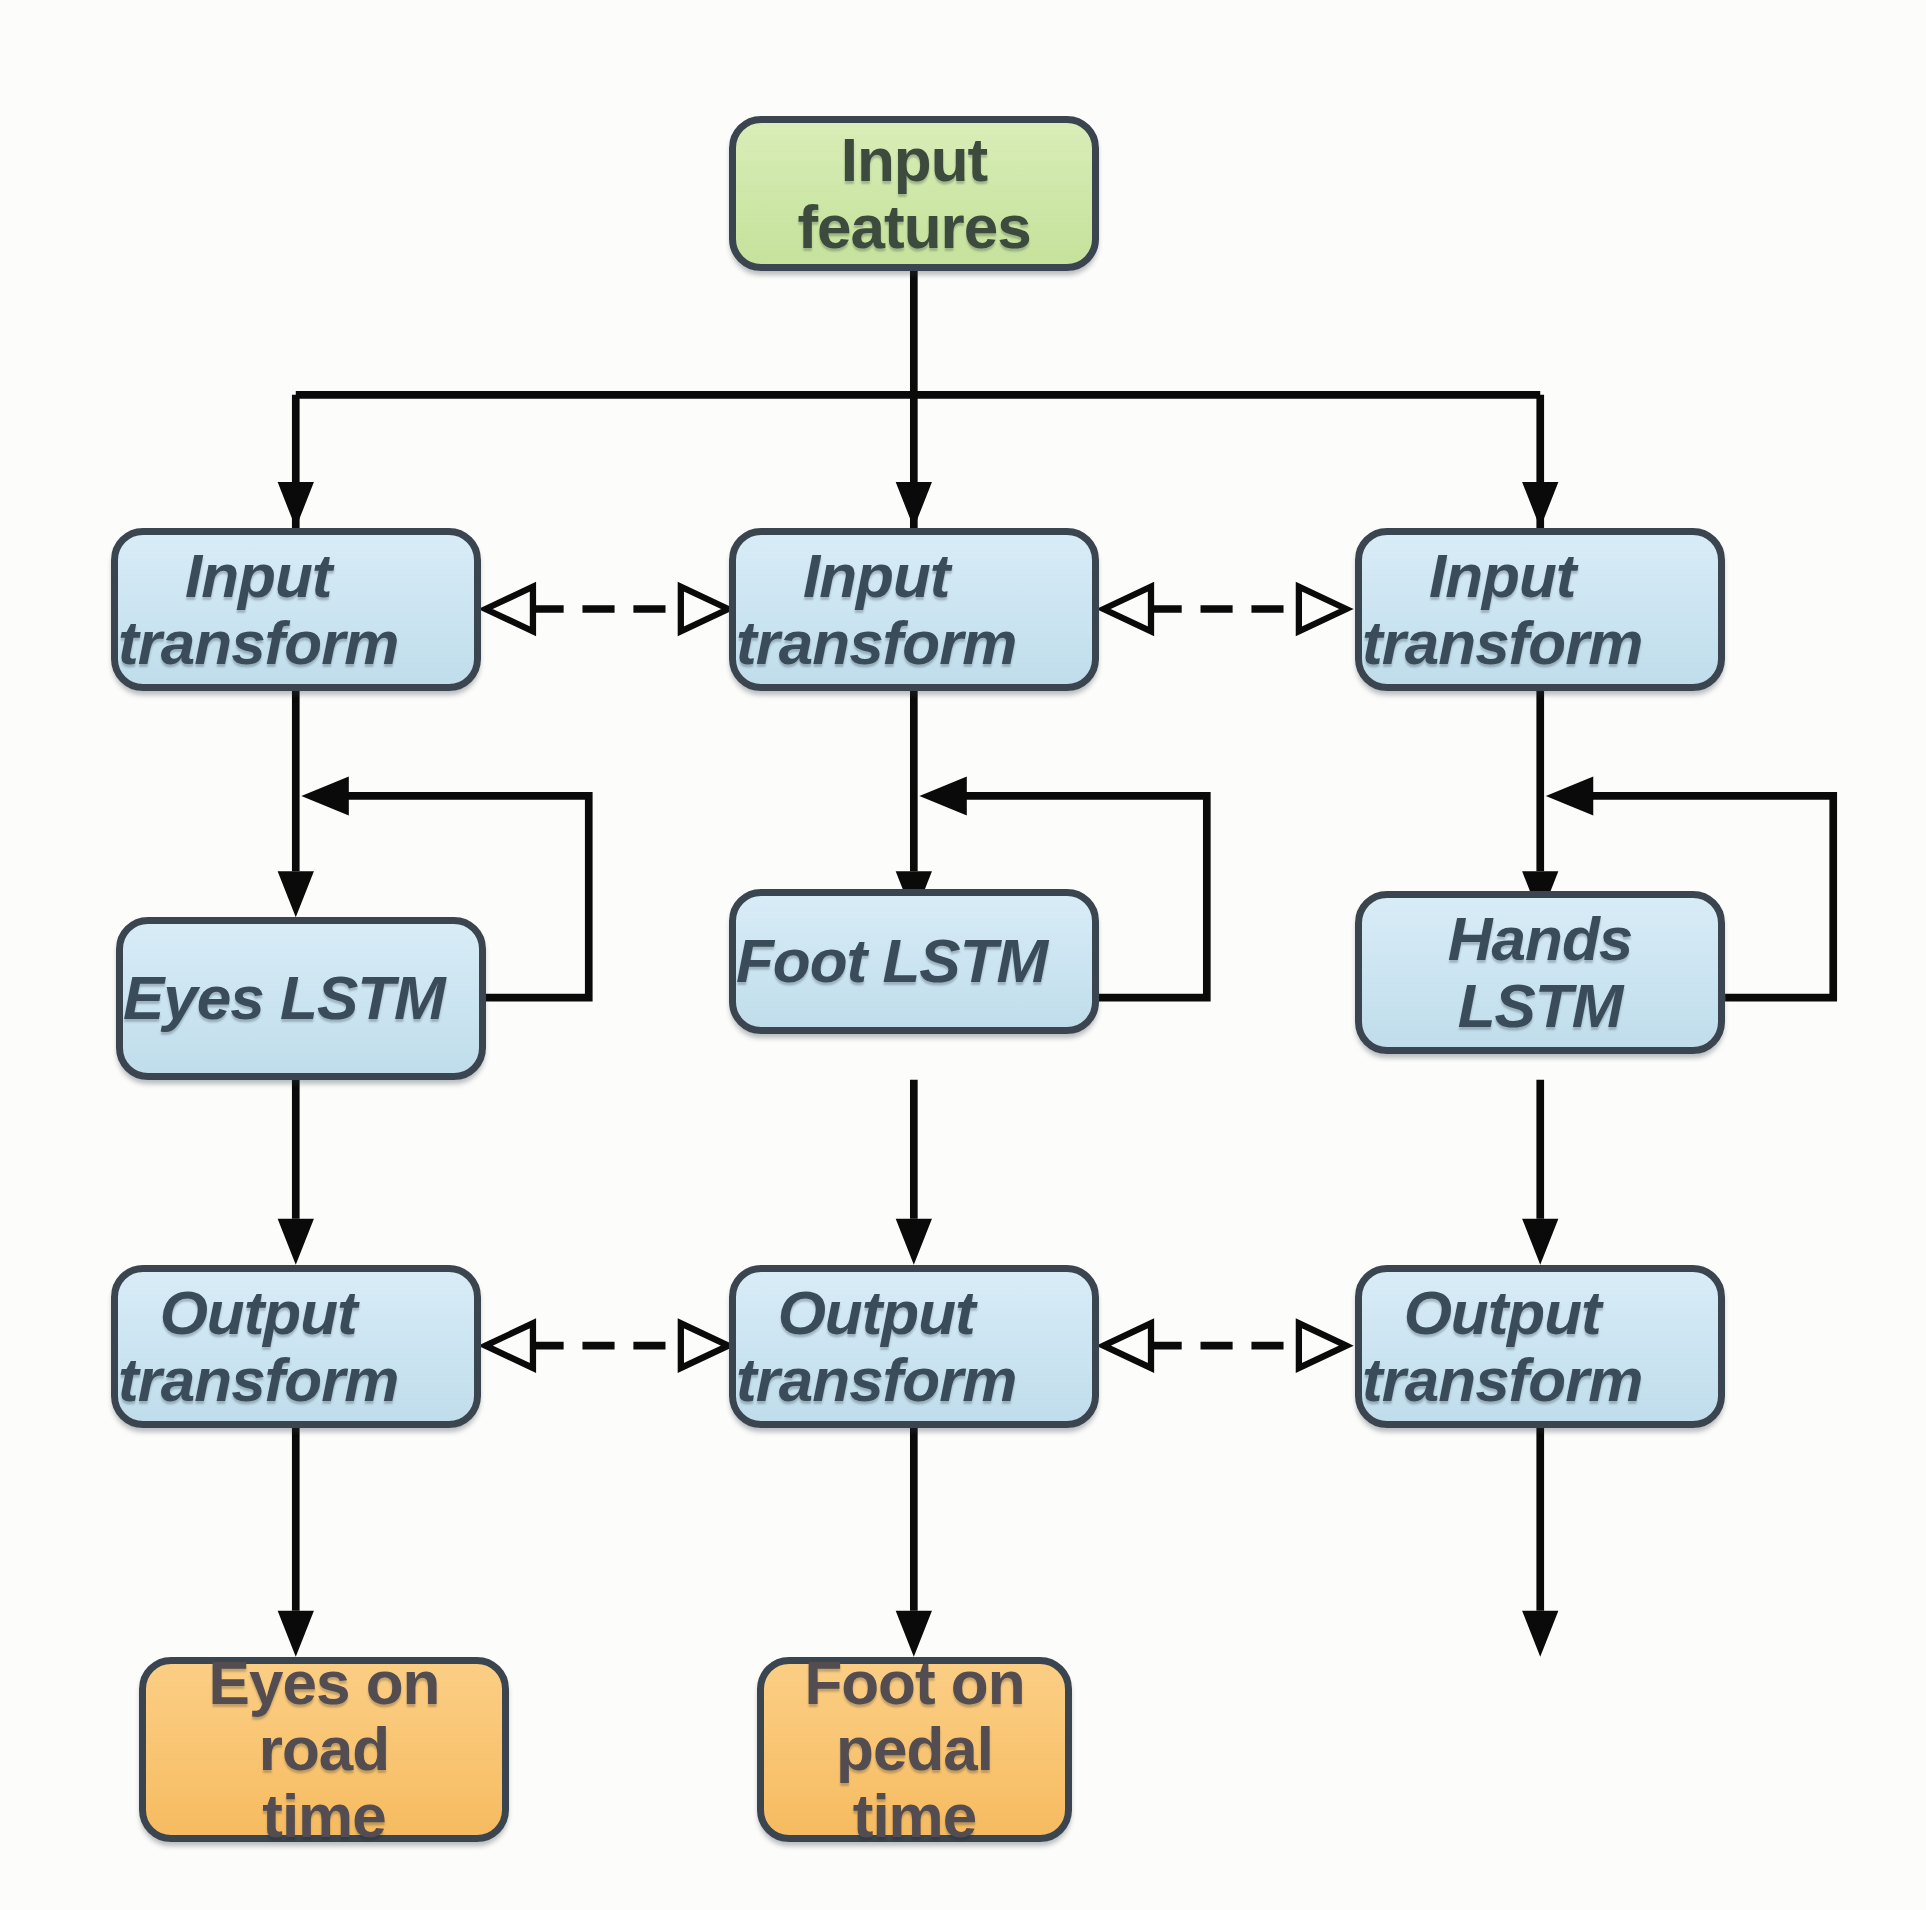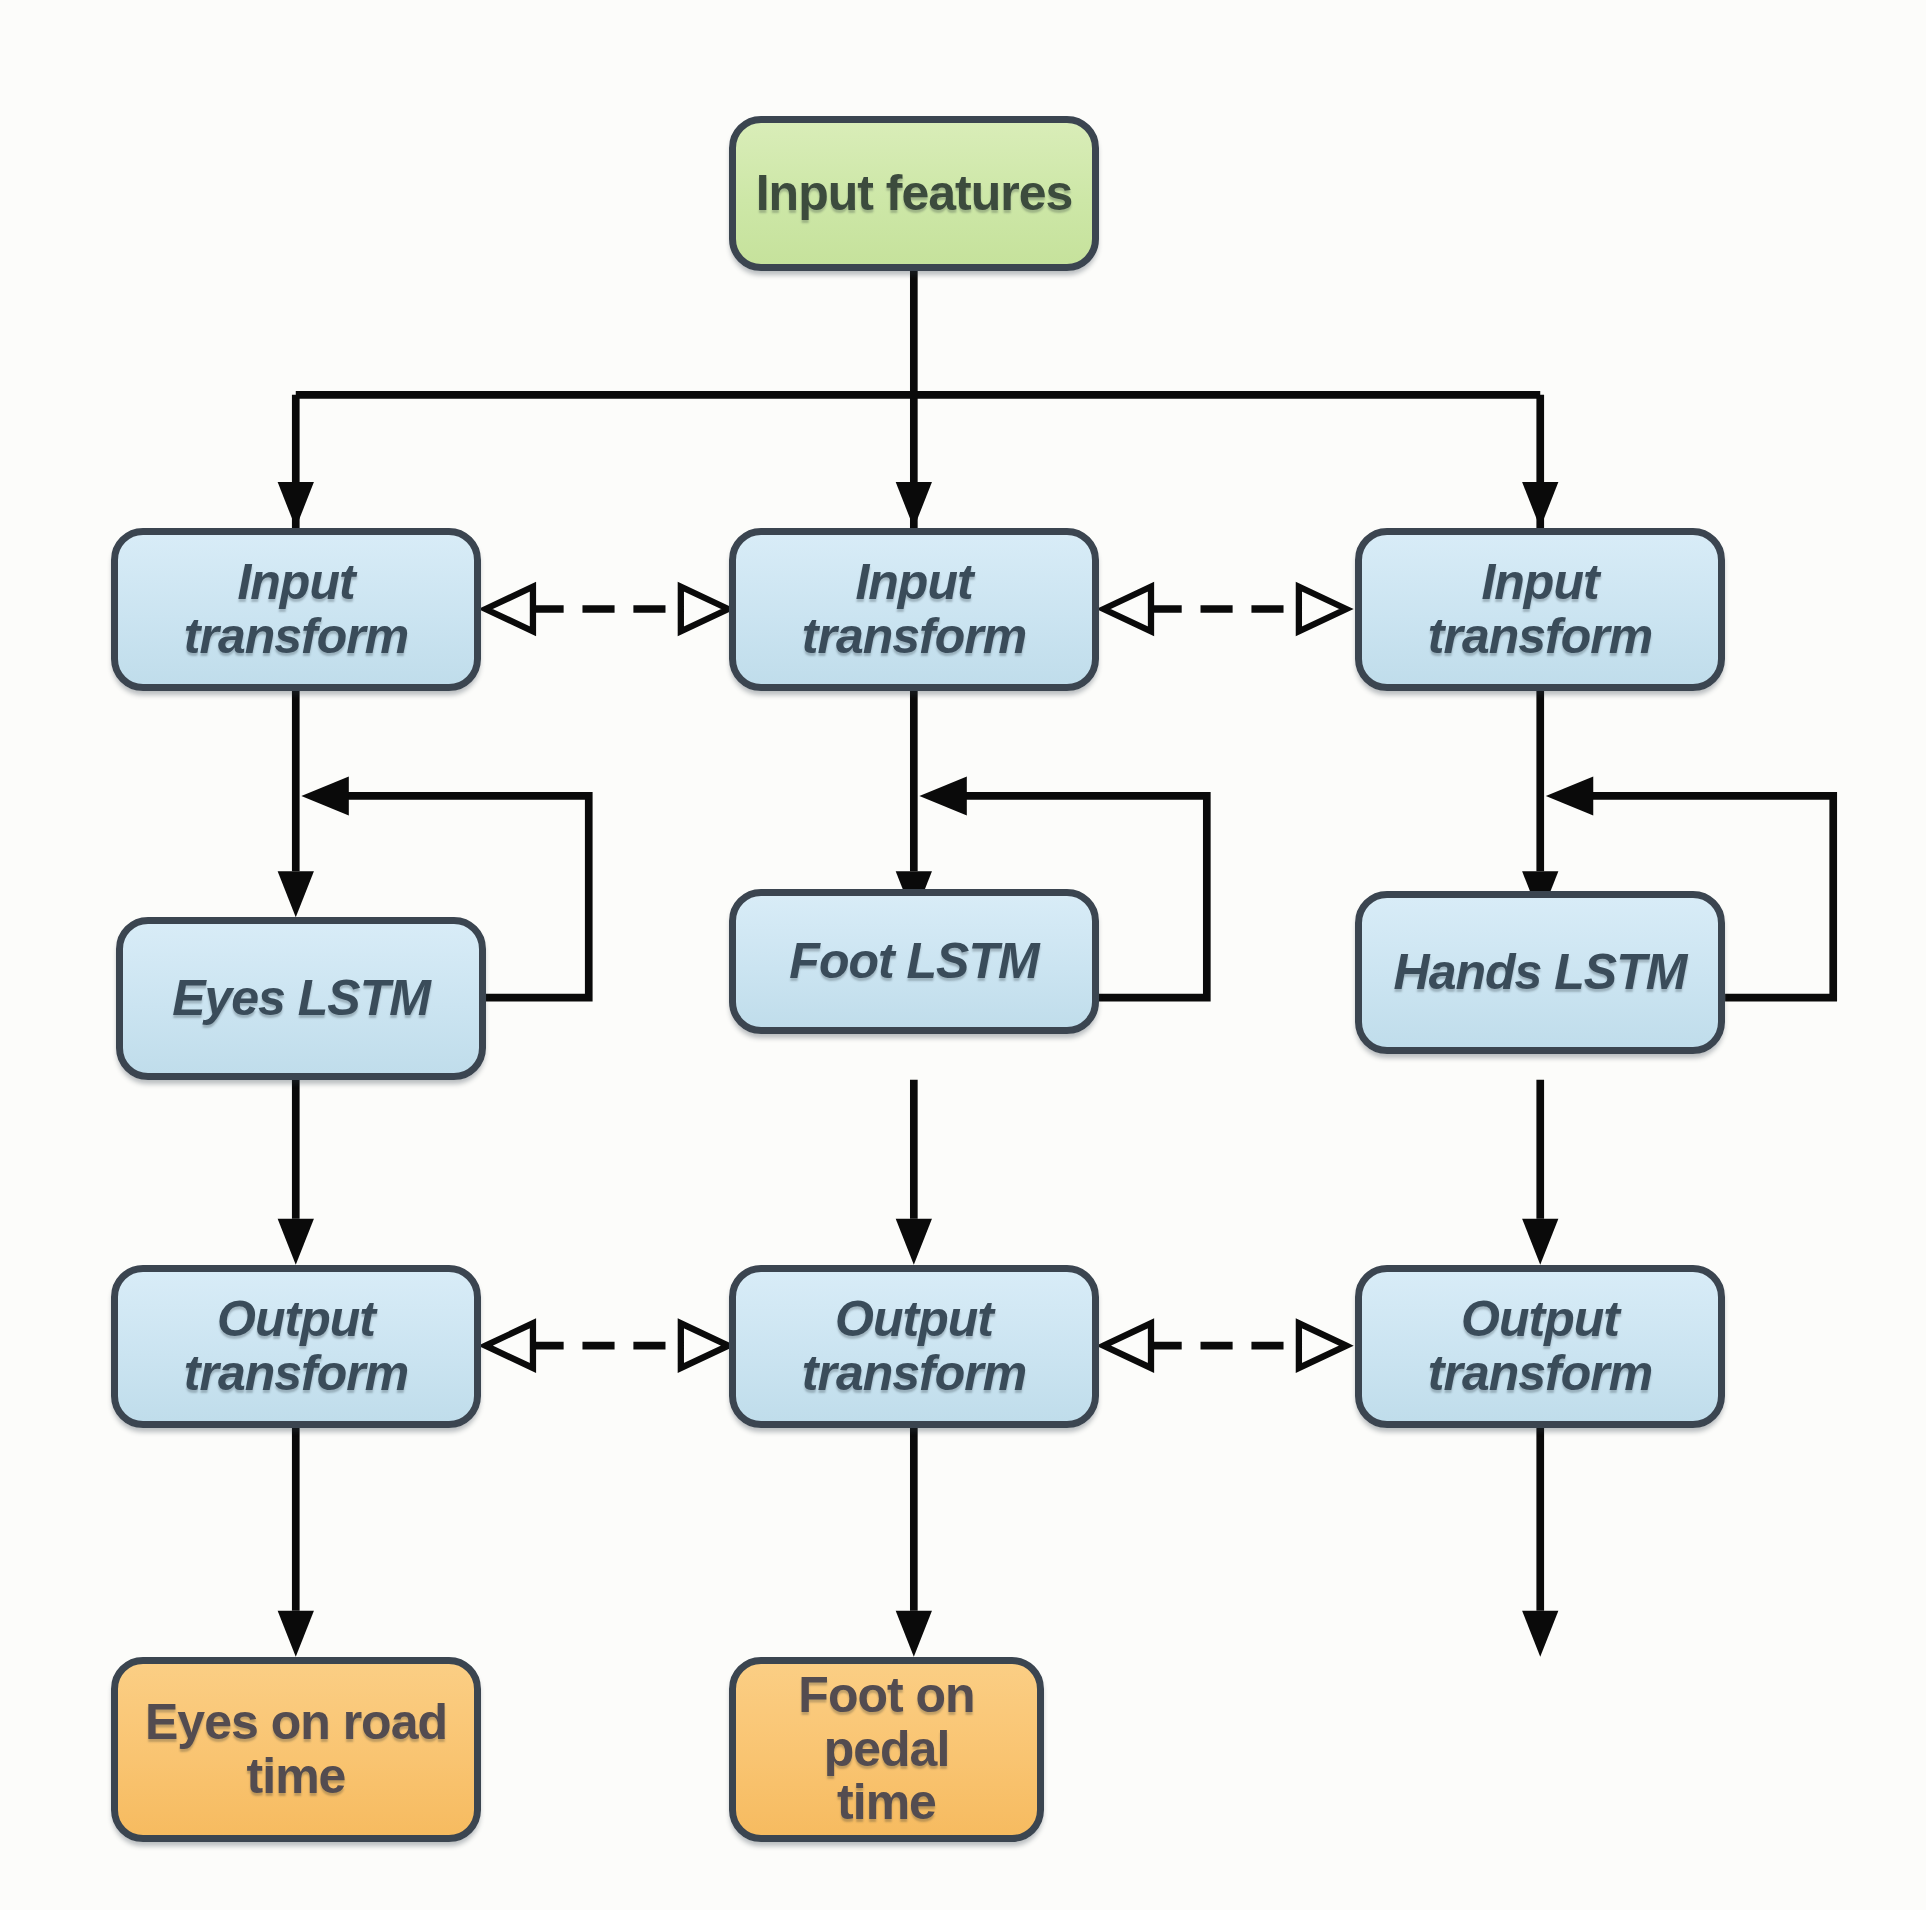--- a/index.html
+++ b/index.html
@@ -16,25 +16,25 @@
   }
   .edges{
     position:absolute;left:0;top:0;
     z-index:0;
   }
   .node{
     position:absolute;
     box-sizing:border-box;
     border:7px solid #3b4550;
     border-radius:32px;
-    display:flex;align-items:center;justify-content:center;
+    display:flex;align-items:center;justify-content:flex-start;
     text-align:center;
     z-index:1;
     font-weight:bold;
-    font-size:50px;
+    font-size:62px;
     line-height:1.07;
     letter-spacing:-1px;
     white-space:pre-line;
     box-shadow:0 4.9px 4.9px -1.4px rgba(42,56,68,0.32);
   }
   .node .lbl{
     white-space:pre-line;
     text-shadow:0 2.8px 2.1px rgba(25,35,45,0.25);
   }
   .node.green{
@@ -42,20 +42,21 @@
     color:#3c4b3d;
   }
   .node.blue{
     background:linear-gradient(180deg,#d8ecf7 0%,#cbe4f1 55%,#c0ddeb 100%);
     color:#3a4c5a;
     font-style:italic;
   }
   .node.orange{
     background:linear-gradient(180deg,#fbce84 0%,#f9c471 55%,#f6bb60 100%);
     color:#534c50;
+    margin-left:28px;
   }
 </style>
 </head>
 <body>
 
 <div class="canvas">
 
   <svg class="edges" width="1926" height="1910" viewBox="0 0 2761 2738">
     <g stroke="#0a0a0a" stroke-width="11" fill="none">
 

